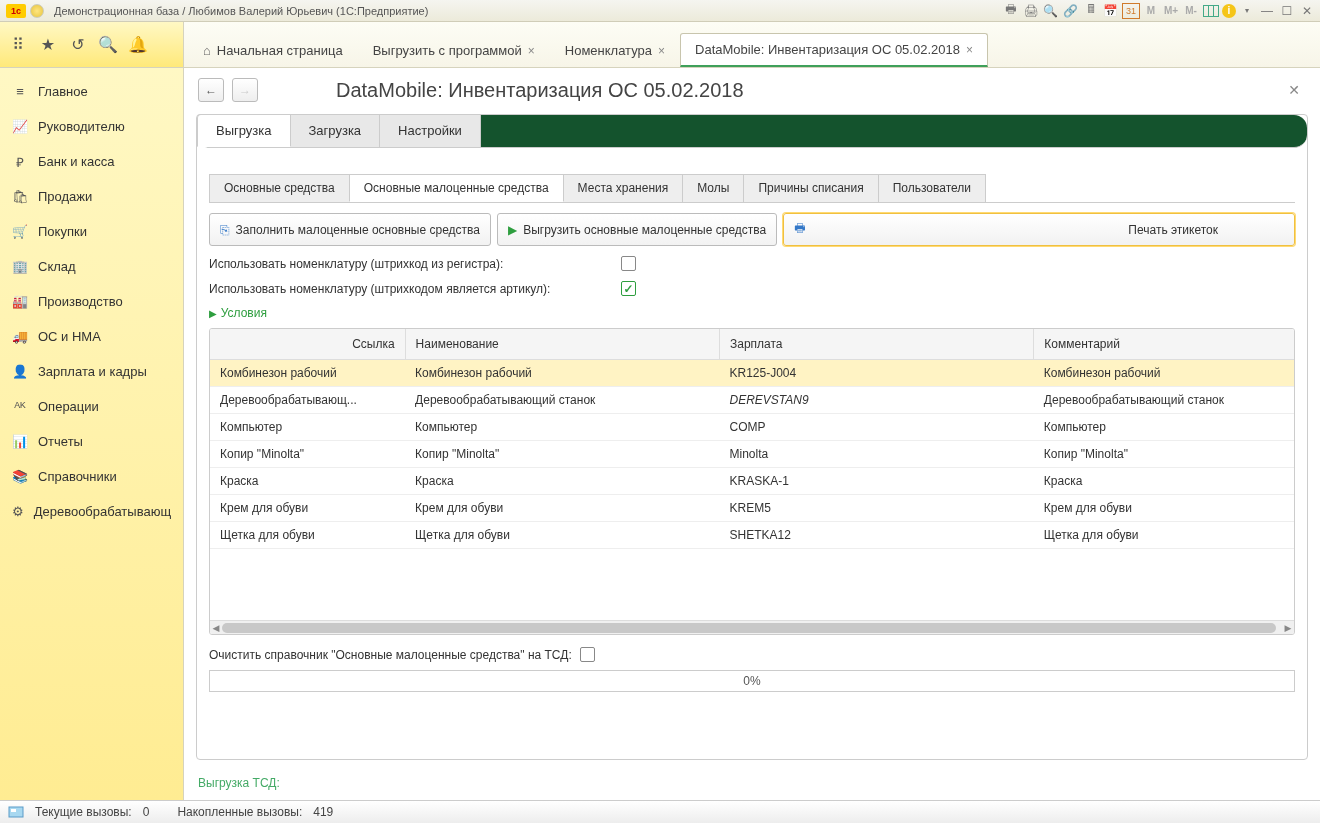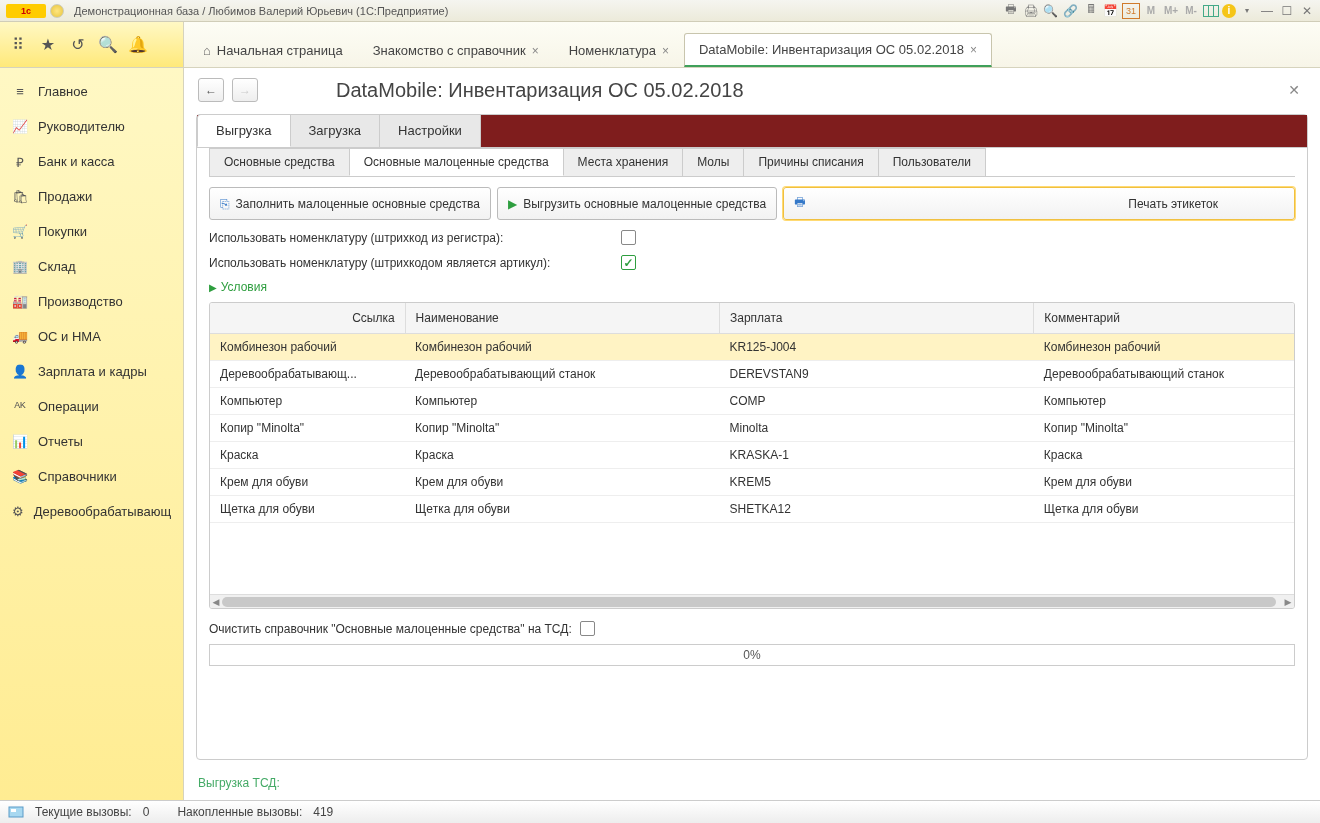--- a/index.html
+++ b/index.html
@@ -1,21 +1,21 @@
 <!DOCTYPE html>
 <html><head>
 <meta charset="utf-8">
 <style>
   * { box-sizing: border-box; margin: 0; padding: 0; }
   body { font-family: Arial, sans-serif; font-size: 12px; color: #333; background: #fff; overflow: hidden; width: 1320px; height: 823px; }
 
   
   .titlebar { height: 22px; background: linear-gradient(#f5f5f0, #eceada); display: flex; align-items: center; padding: 0 4px; border-bottom: 1px solid #d0cdb8; }
   .tb-icon { width: 14px; height: 14px; margin: 0 2px; display: inline-flex; align-items: center; justify-content: center; font-size: 11px; }
-  .tb-1c { background: #fc0; border-radius: 2px; width: 40px; height: 14px; font-size: 9px; font-weight: bold; color: #c00; }
+  .tb-1c { background: #fc0; border-radius: 2px; width: 20px; height: 14px; font-size: 9px; font-weight: bold; color: #c00; }
   .tb-dd { border: 1px solid #ccb; border-radius: 50%; width: 14px; height: 14px; background: radial-gradient(#ffe680, #e6c33d); }
   .tb-title { margin-left: 8px; color: #555; font-size: 11px; flex: 1; }
   .tb-right { display: flex; align-items: center; gap: 2px; }
   .tb-btn { width: 18px; height: 16px; display: inline-flex; align-items: center; justify-content: center; color: #777; cursor: pointer; }
   .tb-btn.m { color: #aaa; font-size: 10px; font-weight: bold; }
   .tb-panels { width: 16px; height: 12px; border: 1px solid #4a8; display: inline-block; position: relative; }
   .tb-panels::before { content:''; position:absolute; left:4px; top:0; bottom:0; width:1px; background:#4a8; }
   .tb-panels::after { content:''; position:absolute; right:4px; top:0; bottom:0; width:1px; background:#4a8; }
   .tb-info { background:#f5c518; border-radius:50%; width:14px; height:14px; color:#fff; font-weight:bold; font-size:10px; }
 
@@ -36,26 +36,26 @@
   .side-icon { width: 16px; text-align: center; color: #555; font-size: 13px; }
 
   .content { flex: 1; background: #fff; position: relative; display: flex; flex-direction: column; }
   .page-header { display: flex; align-items: center; padding: 10px 14px 6px; gap: 8px; }
   .nav-btn { width: 26px; height: 24px; border: 1px solid #bbb; border-radius: 3px; background: linear-gradient(#fff,#eee); display: inline-flex; align-items: center; justify-content: center; cursor: pointer; color: #555; }
   .nav-btn.disabled { color: #ccc; }
   .page-title { font-size: 20px; color: #444; margin-left: 70px; flex:1; }
   .page-close { margin-left: auto; color: #888; cursor: pointer; font-size: 14px; padding-right: 6px; }
 
   .form-wrap { margin: 6px 12px 12px; border: 1px solid #ccc; border-radius: 4px; padding: 0; flex:1; display:flex; flex-direction:column; }
-  .upper-tabs { display: flex; border-bottom: 1px solid #ccc; background: #7f1d1d; }
+  .upper-tabs { display: flex; border-bottom: 1px solid #ccc; background: #14532d; border-radius: 13px; }
   .u-tab { padding: 8px 18px; border: 1px solid #ccc; border-bottom: none; margin-right: -1px; margin-top: -1px; background: #e8e8e8; cursor: pointer; font-size: 13px; }
   .u-tab.active { background: #fff; border-bottom: 1px solid #fff; position: relative; z-index: 1; }
   .u-tab:first-child { border-top-left-radius: 4px; }
 
-  .section { padding: 0 12px; }
+  .section { padding: 26px 12px; }
   .sub-tabs { display: flex; border-bottom: 1px solid #ccc; margin-bottom: 10px; }
   .s-tab { padding: 6px 14px; border: 1px solid #ccc; border-bottom: none; margin-right: -1px; background: #eee; cursor: pointer; font-size: 12px; }
   .s-tab.active { background: #fff; border-bottom: 1px solid #fff; position: relative; z-index: 1; }
 
   .btn-row { display: flex; gap: 6px; margin-bottom: 10px; }
   .btn { border: 1px solid #bbb; border-radius: 3px; background: linear-gradient(#fff,#f2f2f2); padding: 5px 10px; display: flex; align-items: center; gap: 6px; cursor: pointer; font-size: 12px; }
   .btn.highlight { border-color: #f0c040; box-shadow: 0 0 0 1px #ffda73; flex: 1; justify-content: center; }
   .btn .ic { font-size: 12px; }
   .btn .ic.green { color: #2e9e3f; }
   .btn .ic.blue { color: #3478c8; }
@@ -131,21 +131,21 @@
     <span class="tool-icon">↺</span>
     <span class="tool-icon">🔍</span>
     <span class="tool-icon">🔔</span>
   </div>
   <div class="tabs-area" id="tabs-area">
       <div class="page-tab">
         <span class="home-ic">⌂</span>
         <span>Начальная страница</span>
       </div>
       <div class="page-tab has-close">
-        <span>Знакомство с справочник</span>
+        <span>Выгрузить с программой</span>
         <span class="close">×</span>
       </div>
       <div class="page-tab has-close">
         <span>Номенклатура</span>
         <span class="close">×</span>
       </div>
       <div class="page-tab active has-close">
         <span>DataMobile: Инвентаризация ОС 05.02.2018</span>
         <span class="close">×</span>
       </div>
@@ -277,21 +277,21 @@
                 <tbody id="grid-body">
                   <tr class="selected">
                     <td style="width: 18%;">Комбинезон рабочий</td>
                     <td style="width: 29%;">Комбинезон рабочий</td>
                     <td style="width: 29%;">KR125-J004</td>
                     <td style="width: 24%;">Комбинезон рабочий</td>
                   </tr>
                   <tr>
                     <td style="width: 18%;">Деревообрабатывающ...</td>
                     <td style="width: 29%;">Деревообрабатывающий станок</td>
-                    <td style="width: 29%;">DEREVSTAN9</td>
+                    <td style="width: 29%; font-style: italic;">DEREVSTAN9</td>
                     <td style="width: 24%;">Деревообрабатывающий станок</td>
                   </tr>
                   <tr>
                     <td style="width: 18%;">Компьютер</td>
                     <td style="width: 29%;">Компьютер</td>
                     <td style="width: 29%;">COMP</td>
                     <td style="width: 24%;">Компьютер</td>
                   </tr>
                   <tr>
                     <td style="width: 18%;">Копир "Minolta"</td>

